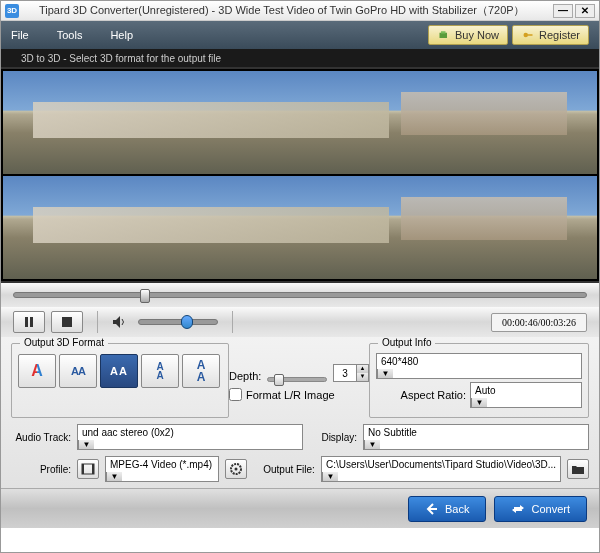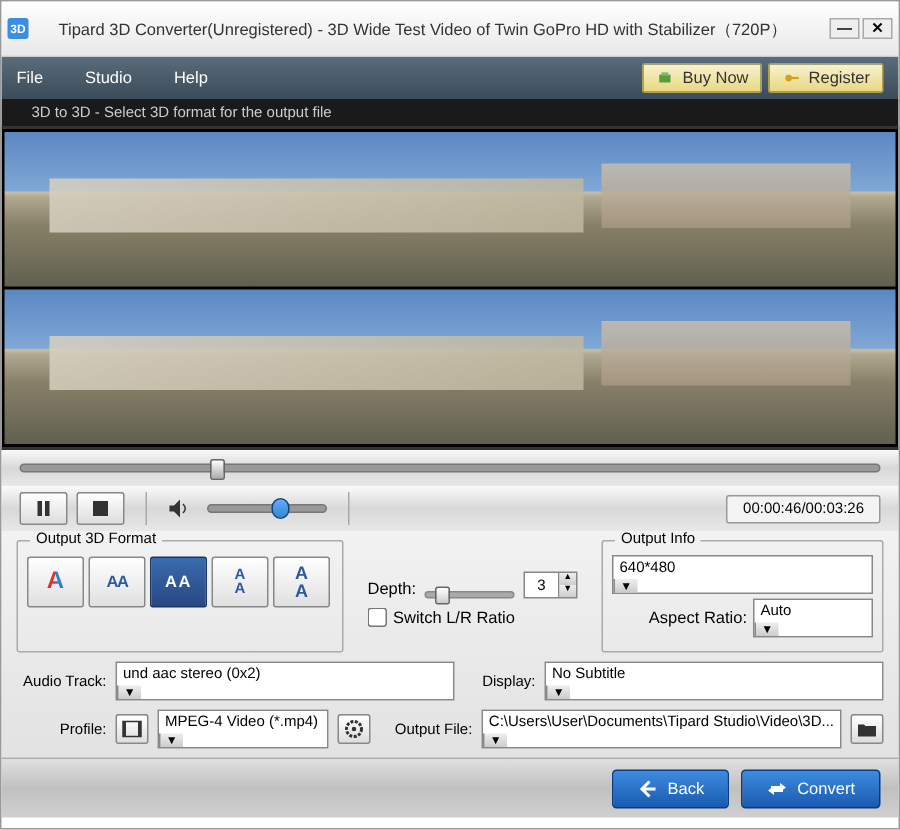--- a/index.html
+++ b/index.html
@@ -1,17 +1,17 @@
 <!DOCTYPE html>
 <html><head>
 <meta charset="utf-8">
 <style>
 * { margin:0; padding:0; box-sizing:border-box; font-family:Tahoma,Arial,sans-serif; font-size:11px; }
 body { background:#fff; width:600px; height:553px; overflow:hidden; border:1px solid #999; }
-.titlebar { height:37px; background:linear-gradient(#fff,#e8e8e8); display:flex; align-items:center; padding:0 4px; border-bottom:1px solid #ccc;}
+.titlebar { height:20px; background:linear-gradient(#fff,#e8e8e8); display:flex; align-items:center; padding:0 4px; border-bottom:1px solid #ccc;}
 .titlebar .icon { width:14px; height:14px; background:#3a8de0; border-radius:2px; margin-right:4px; display:flex; align-items:center; justify-content:center; color:#fff; font-size:8px; font-weight:bold;}
 .titlebar .title { flex:1; font-size:11px; color:#333;margin-left:16px;}
 .titlebar .winbtn { width:20px; height:14px; margin-left:2px; background:#eee; border:1px solid #aaa; display:flex; align-items:center; justify-content:center; cursor:pointer; font-size:10px; font-weight:bold;}
 .menubar { height:28px; background:linear-gradient(#5a6b7a,#3a4b5a); display:flex; align-items:center; padding:0 10px; color:#fff;}
 .menubar .menuitem { margin-right:28px; cursor:pointer;}
 .menubar .spacer { flex:1;}
 .menubar .buybtn { height:20px; padding:0 8px; background:linear-gradient(#f8f2d0,#e8d880); border:1px solid #b0a050; border-radius:2px; color:#333; display:flex; align-items:center; margin-left:4px; cursor:pointer;}
 .menubar .buybtn .ic { width:14px; height:12px; margin-right:4px;}
 .subheader { height:18px; background:#1a1a1a; color:#ccc; font-size:10px; padding:2px 20px; display:flex; align-items:center;}
 .video { height:216px; background:#000; border-top:2px solid #333; border-bottom:2px solid #333; display:flex; flex-direction:column;}
@@ -21,25 +21,25 @@
 .bldg2{ position:absolute; top:20%; right:5%; width:28%; height:42%; background:linear-gradient(#c8beb0,#a89880); opacity:0.85;}
 .metal { background:linear-gradient(#fafafa,#d8d8d8,#e8e8e8);}
 .timeline { height:24px; display:flex; align-items:center; padding:0 12px;}
 .track { flex:1; height:6px; background:#999; border-radius:3px; border:1px solid #777; position:relative;}
 .thumb { position:absolute; top:-4px; width:10px; height:14px; background:linear-gradient(#fff,#aaa); border:1px solid #666; border-radius:2px;}
 .controls { height:30px; display:flex; align-items:center; padding:0 12px; gap:6px;}
 .ctrlbtn { width:32px; height:22px; background:linear-gradient(#fff,#ddd); border:1px solid #888; border-radius:2px; display:flex; align-items:center; justify-content:center; cursor:pointer;}
 .sep { width:1px; height:22px; background:#aaa; margin:0 8px;}
 .volslider { width:80px; height:6px; background:#999; border-radius:3px; border:1px solid #777; position:relative; margin-left:6px;}
 .volslider .vthumb { position:absolute; top:-5px; left:42px; width:12px; height:14px; background:linear-gradient(#6af,#38c); border:1px solid #147; border-radius:6px;}
-.timecode { margin-left:auto; padding:3px 10px; background:#f4f4f4; border:1px solid #999; border-radius:2px; font-size:10px;}
+.timecode { margin-left:auto; padding:3px 10px; background:#f4f4f4; border:1px solid #999; border-radius:2px; font-size:10px;font-family:Liberation Serif, serif;}
 .panel { padding:6px 10px; background:linear-gradient(#f2f2f2,#e2e2e2);}
 .fs { border:1px solid #aaa; border-radius:2px; padding:6px; position:relative;}
 .fs .lgd { position:absolute; top:-7px; left:8px; background:linear-gradient(#f2f2f2,#f0f0f0); padding:0 4px; font-size:10px;}
-.row1 { display:flex; gap:16px;}
+.row1 { display:flex; gap:0;}
 .fmtbox { flex:0 0 218px;}
 .fmt-btns { display:flex; gap:3px; margin-top:4px;}
 .fmt-b { width:38px; height:34px; background:linear-gradient(#fff,#e0e0e0); border:1px solid #888; border-radius:2px; display:flex; align-items:center; justify-content:center; cursor:pointer; font-size:9px; font-weight:bold;}
 .fmt-b.sel { background:linear-gradient(#3a6ab0,#284880); color:#fff; border-color:#1a3560;}
 .anag { background:linear-gradient(90deg,#e03030 50%,#3080d0 50%); -webkit-background-clip:text; background-clip:text; color:transparent; font-size:16px; font-weight:bold;}
 .mid { flex:0 0 140px; display:flex; flex-direction:column; justify-content:center; gap:6px; padding-top:4px;}
 .depthrow { display:flex; align-items:flex-end; gap:6px;}
 .dslider { flex:1; height:5px; background:#aaa; border-radius:3px; position:relative; border:1px solid #888;}
 .dslider .dt { position:absolute; top:-4px; left:6px; width:10px; height:12px; background:linear-gradient(#fff,#ccc); border:1px solid #666; border-radius:2px;}
 .spin { width:36px; height:18px; border:1px solid #888; display:flex;}
@@ -67,21 +67,21 @@
 
 <div class="titlebar">
   <div class="icon">3D</div>
   <div class="title">Tipard 3D Converter(Unregistered) - 3D Wide Test Video of Twin GoPro HD with Stabilizer（720P）</div>
   <div class="winbtn">—</div>
   <div class="winbtn">✕</div>
 </div>
 
 <div class="menubar">
   <div class="menuitem">File</div>
-  <div class="menuitem">Studio</div>
+  <div class="menuitem">Tools</div>
   <div class="menuitem">Help</div>
   <div class="spacer"></div>
   <div class="buybtn">
     <svg class="ic" viewBox="0 0 16 16">
         <rect x="2" y="5" width="10" height="7" fill="#5a9c3a"></rect>
         <rect x="4" y="3" width="6" height="3" fill="#7abc5a"></rect>
       </svg>
     <span>Buy Now</span>
   </div>
   <div class="buybtn">
@@ -170,21 +170,21 @@
         <div class="spin">
           <input value="3" style="">
           <div class="ar">
               <div>▲</div>
               <div>▼</div>
             </div>
         </div>
       </div>
       <div class="cbrow">
         <input type="checkbox" style="">
-        <span>Switch L/R Ratio</span>
+        <span>Format L/R Image</span>
       </div>
     </div>
 
     <div class="fs info">
       <div class="lgd">Output Info</div>
       <div class="inforow">
         <div class="val select">
           <div class="sv">640*480</div>
           <div class="dd">▼</div>
         </div>

